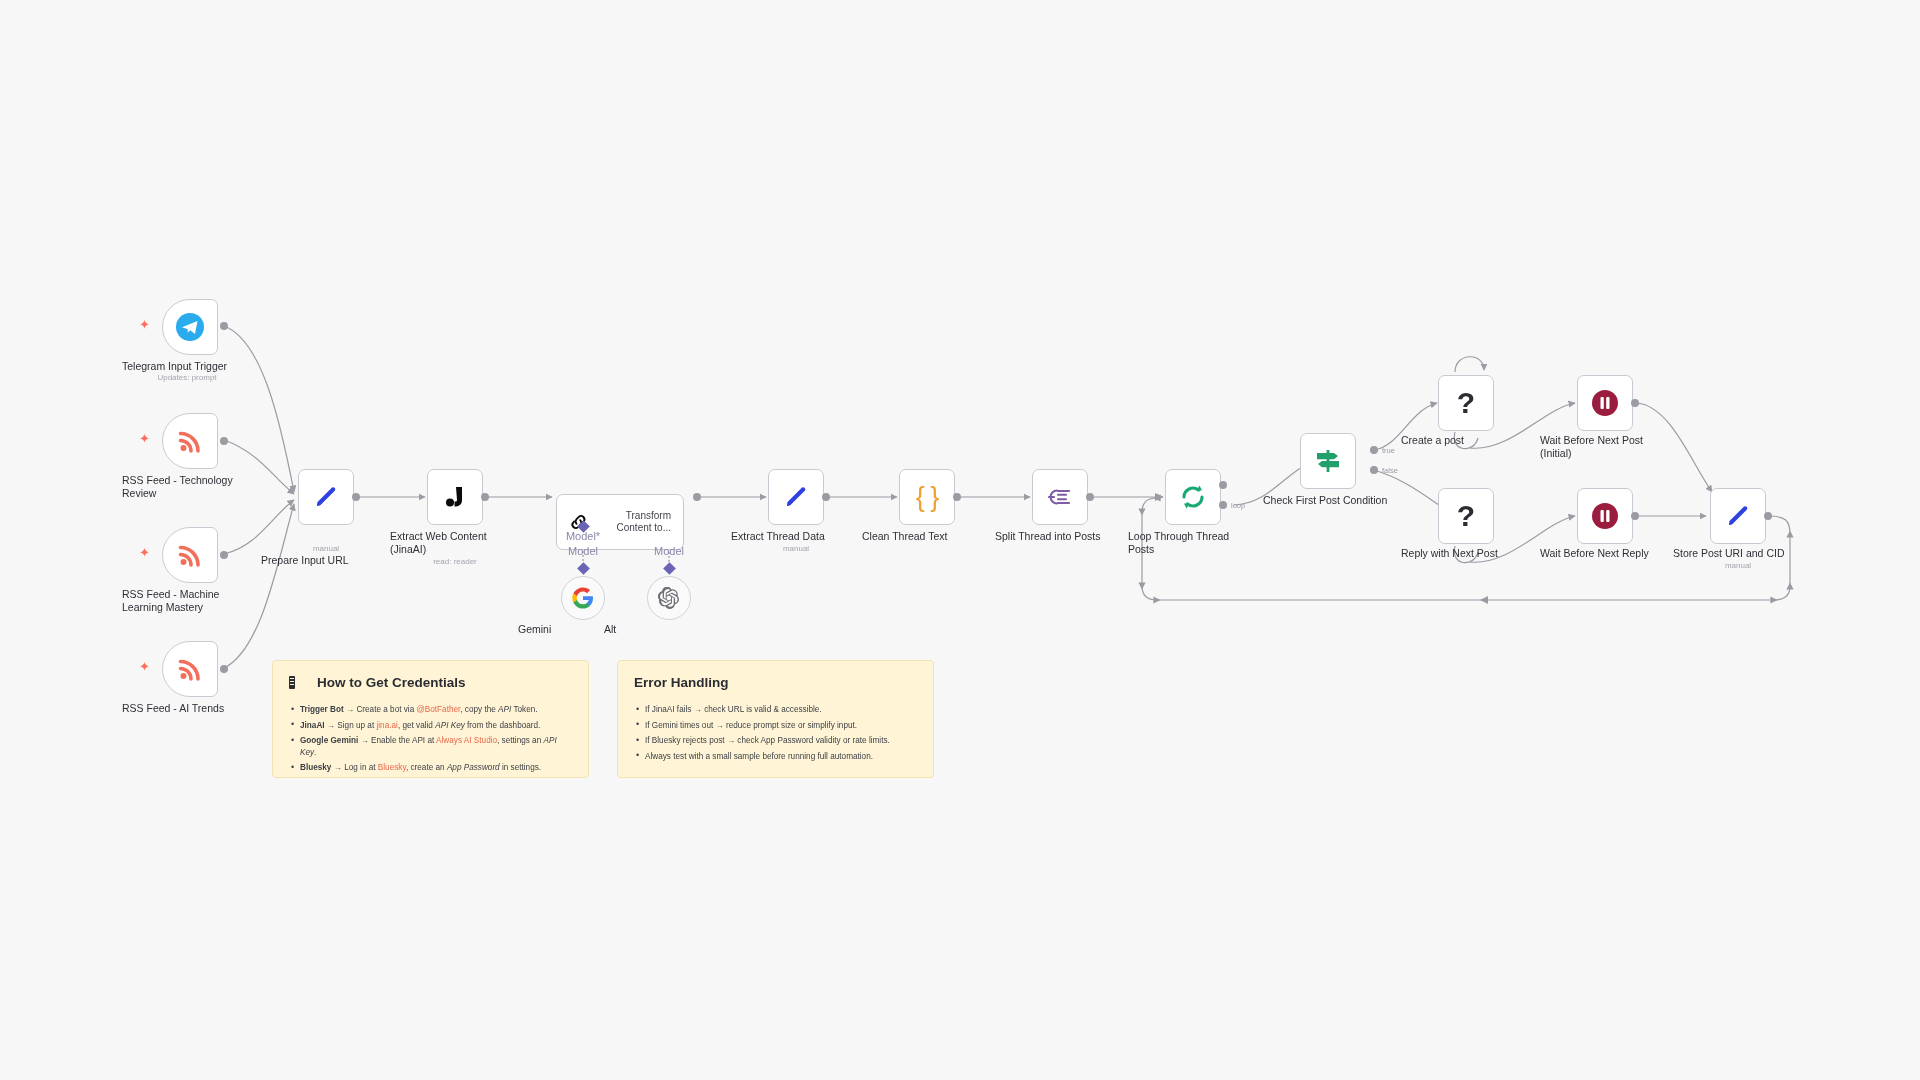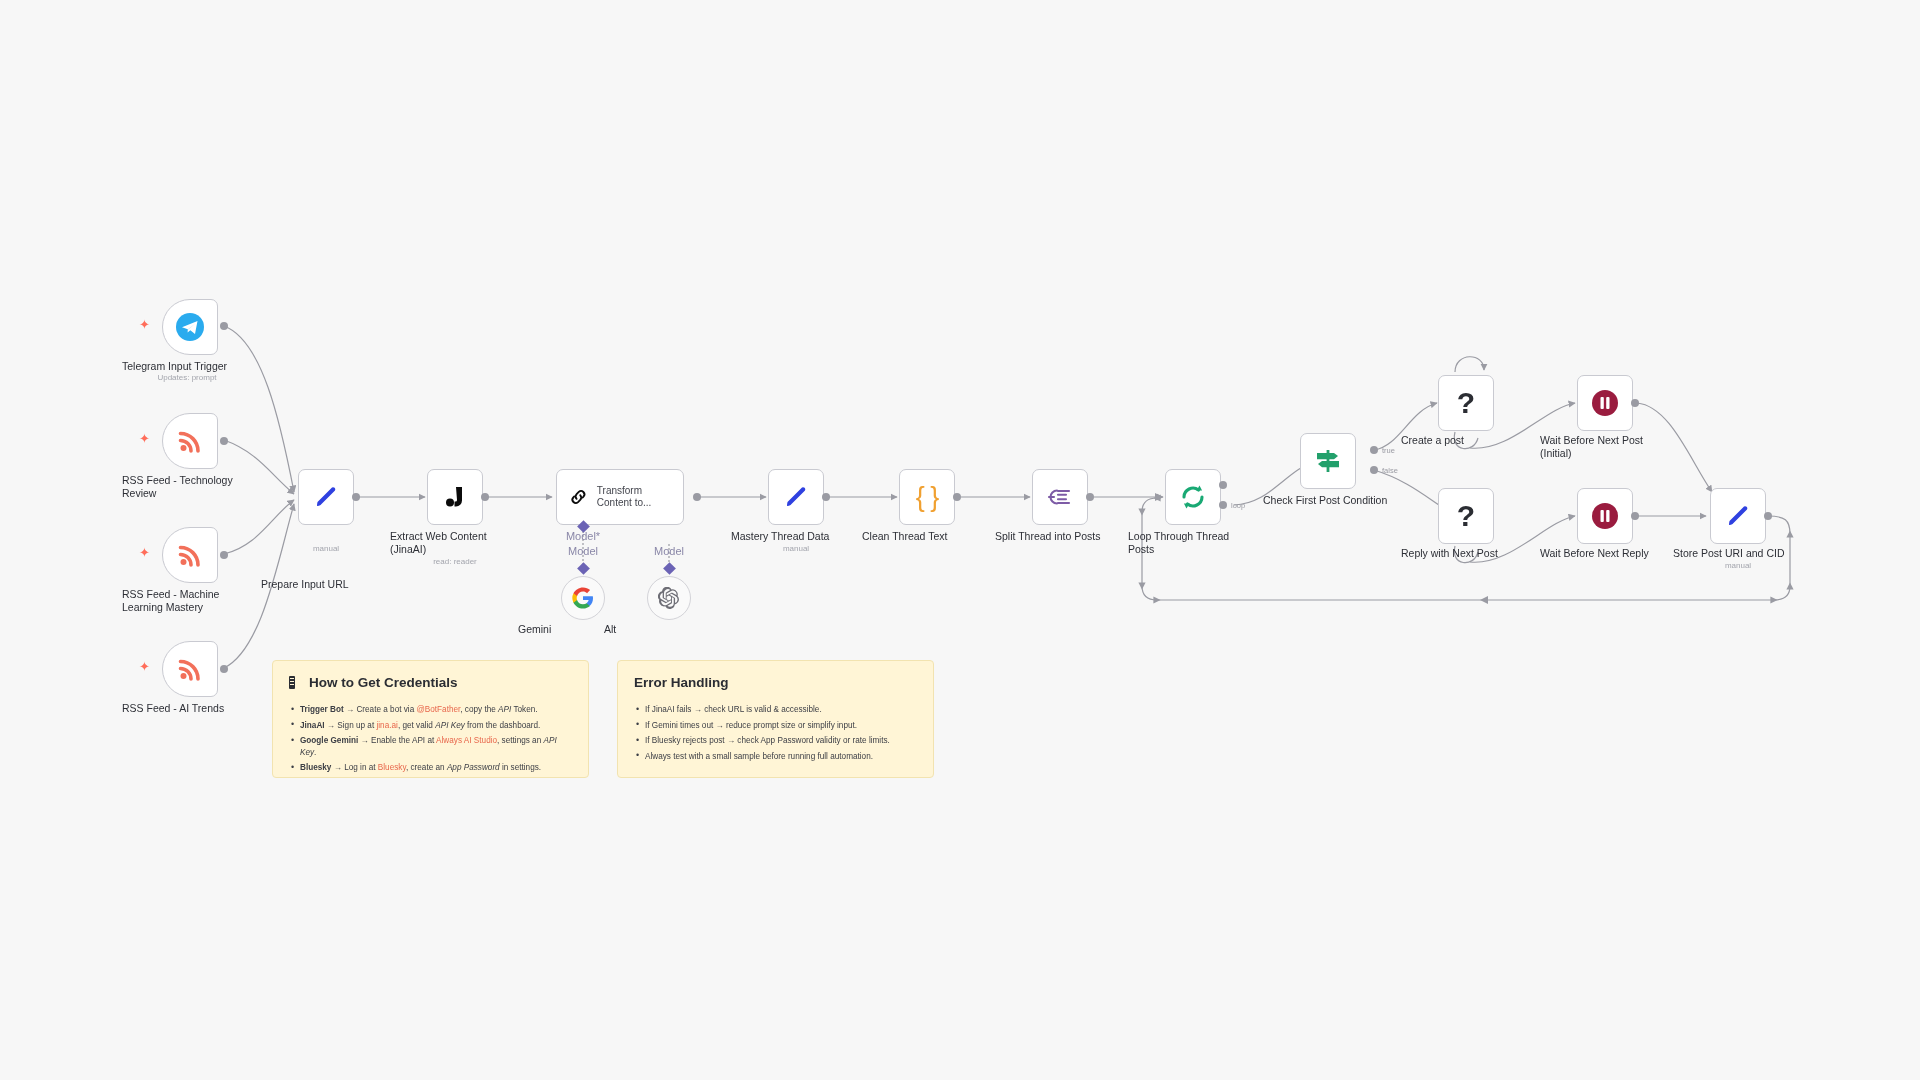--- a/index.html
+++ b/index.html
@@ -114,21 +114,21 @@
     border: 1px solid #f2e3b0;
     border-radius: 4px;
     padding: 14px 16px 16px 16px;
     z-index: 3;
   }
   .sticky h3 {
     font-size: 13.5px;
     color: #2b2d33;
     font-weight: 700;
     margin-bottom: 14px;
-    display: flex; align-items: center; gap: 14px;
+    display: flex; align-items: center; gap: 22px;
   }
   .sticky ul { list-style: none; }
   .sticky li {
     font-size: 8.2px;
     line-height: 11.5px;
     color: #3c3e45;
     margin-bottom: 4px;
     padding-left: 11px;
     position: relative;
   }
@@ -261,34 +261,34 @@
   <div class="port" style="left:220px; top:665px;"></div>
   <div class="node-label" style="left:122px; top:702px;">RSS Feed - AI Trends</div>
 
   <div class="node" style="left:298px; top:469px;">
     <svg width="30" height="30" viewBox="0 0 30 30" class="icon">
       <path d="M6 24 L9.5 23 L24 8.5 A2.2 2.2 0 0 0 21 5.5 L6.5 20 Z" fill="#2f41e0"></path>
       <path d="M6 24 L9.5 23 L7 20.5 Z" fill="#2f41e0"></path>
     </svg>
   </div>
   <div class="port" style="left:352px; top:493px;"></div>
-  <div class="node-label" style="left:261px; top:530px;margin-top:48px;">Prepare Input URL</div>
+  <div class="node-label" style="left:261px; top:506px;margin-top:48px;">Prepare Input URL</div>
   <div class="node-sub" style="left:261px; top:544px;">manual</div>
 
   <div class="node" style="left:427px; top:469px;">
     <svg width="30" height="30" viewBox="0 0 30 30" class="icon">
       <path d="M16 5 h6 v13.5 a6 6 0 0 1 -6 6 h-1.5 v-5 h1 a1.6 1.6 0 0 0 1.5 -1.6 Z" fill="#0b0b0b"></path>
       <circle cx="10" cy="20.5" r="4" fill="#0b0b0b"></circle>
     </svg>
   </div>
   <div class="port" style="left:481px; top:493px;"></div>
   <div class="node-label" style="left:390px; top:530px;">Extract Web Content (JinaAI)</div>
   <div class="node-sub" style="left:390px; top:557px;">read: reader</div>
 
-  <div class="node wide" style="left:556px; top:469px;">
+  <div class="node wide" style="left:556px; top:494px;text-align:right;">
     <div class="wide-inner">
       <svg width="26" height="26" viewBox="0 0 26 26" class="icon">
         <g stroke="#0b0b0b" stroke-width="2.6" fill="none" stroke-linecap="round">
           <path d="M10.5 15.5 a4.6 4.6 0 0 1 0 -6.5 l3 -3 a4.6 4.6 0 0 1 6.5 6.5 l-1.3 1.3"></path>
           <path d="M15.5 10.5 a4.6 4.6 0 0 1 0 6.5 l-3 3 a4.6 4.6 0 0 1 -6.5 -6.5 l1.3 -1.3"></path>
         </g>
       </svg>
       <div class="wide-text">Transform Content to...</div>
     </div>
   </div>
@@ -317,21 +317,21 @@
   </div>
   <div class="node-label" style="left:604px; top:623px;">Alt</div>
 
   <div class="node" style="left:768px; top:469px;">
     <svg width="30" height="30" viewBox="0 0 30 30" class="icon">
       <path d="M6 24 L9.5 23 L24 8.5 A2.2 2.2 0 0 0 21 5.5 L6.5 20 Z" fill="#2f41e0"></path>
       <path d="M6 24 L9.5 23 L7 20.5 Z" fill="#2f41e0"></path>
     </svg>
   </div>
   <div class="port" style="left:822px; top:493px;"></div>
-  <div class="node-label" style="left:731px; top:530px;">Mastery Thread Data</div>
+  <div class="node-label" style="left:731px; top:530px;">Extract Thread Data</div>
   <div class="node-sub" style="left:731px; top:544px;">manual</div>
 
   <div class="node" style="left:899px; top:469px;">
     <span class="brace">{&nbsp;}</span>
   </div>
   <div class="port" style="left:953px; top:493px;"></div>
   <div class="node-label" style="left:862px; top:530px;">Clean Thread Text</div>
 
   <div class="node" style="left:1032px; top:469px;">
     <svg width="30" height="30" viewBox="0 0 30 30" class="icon">

